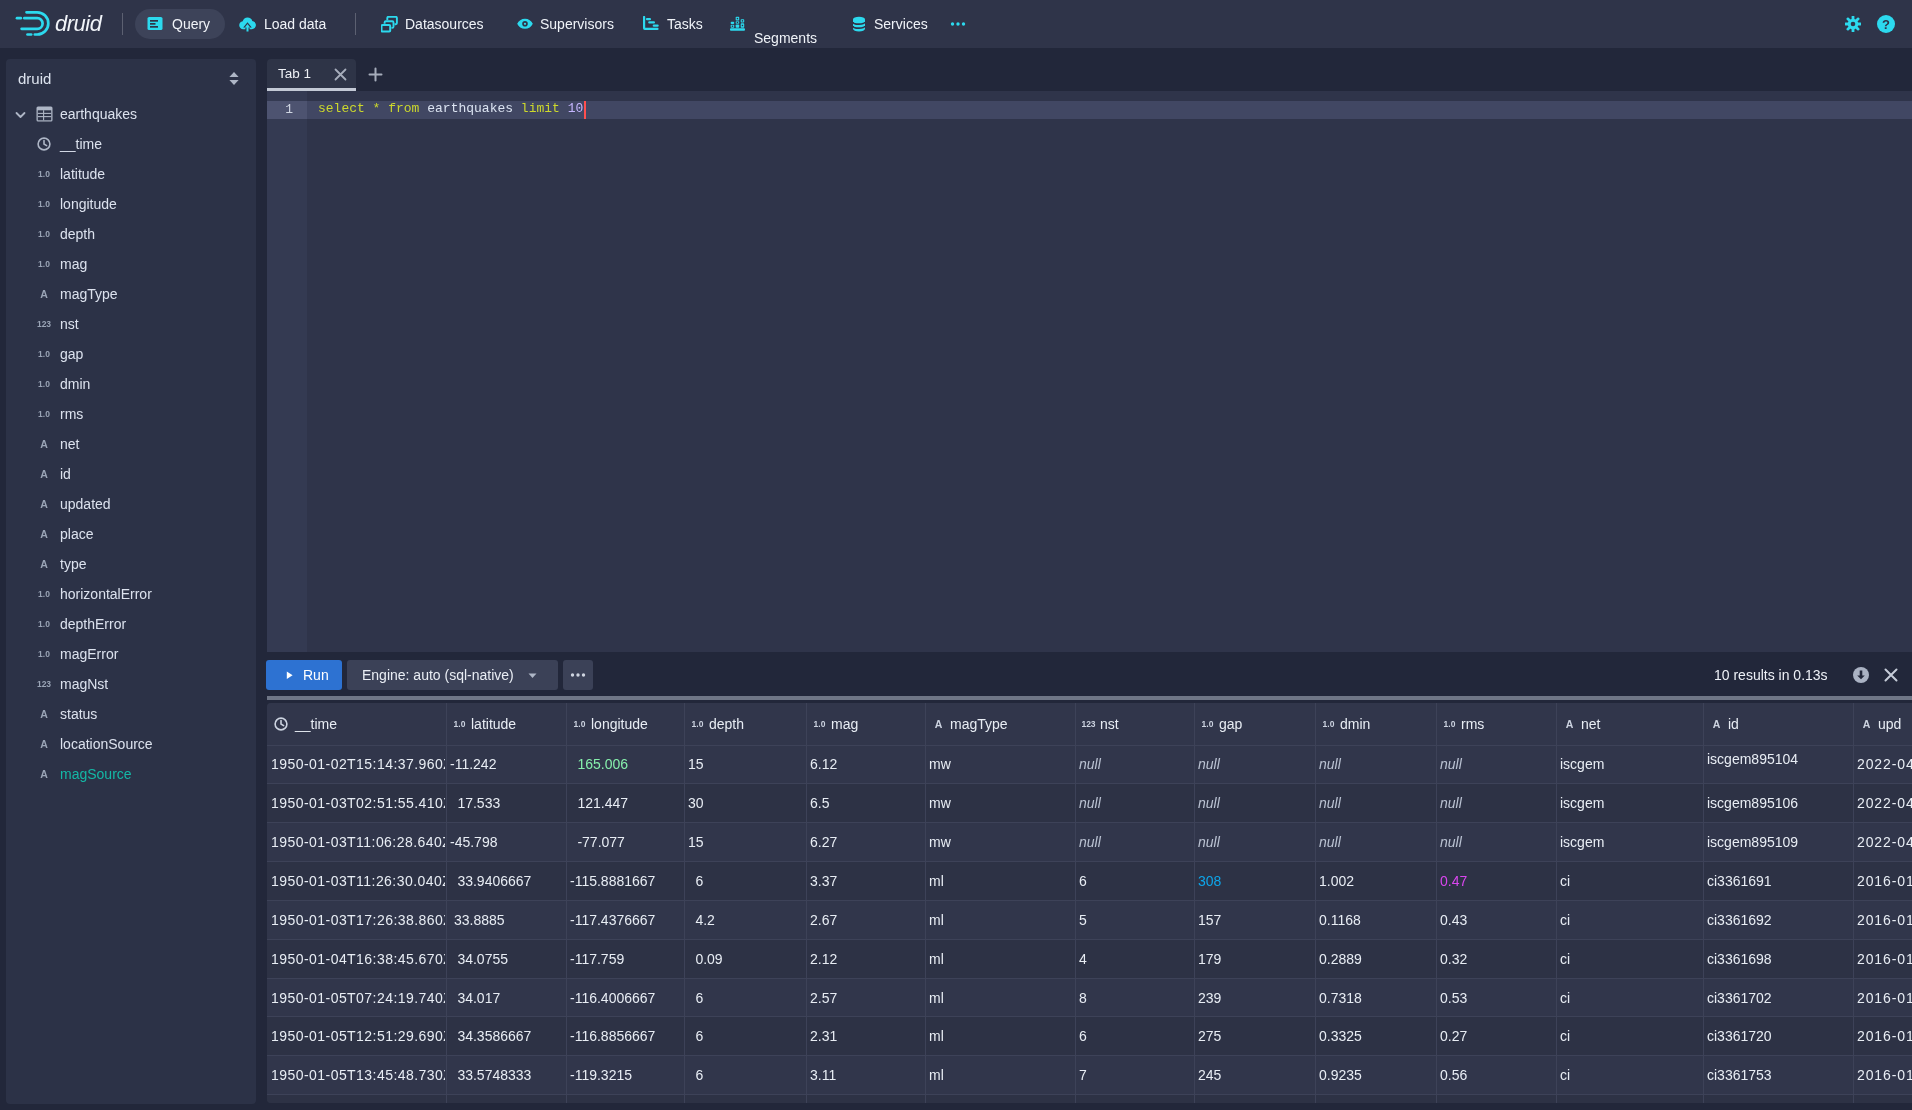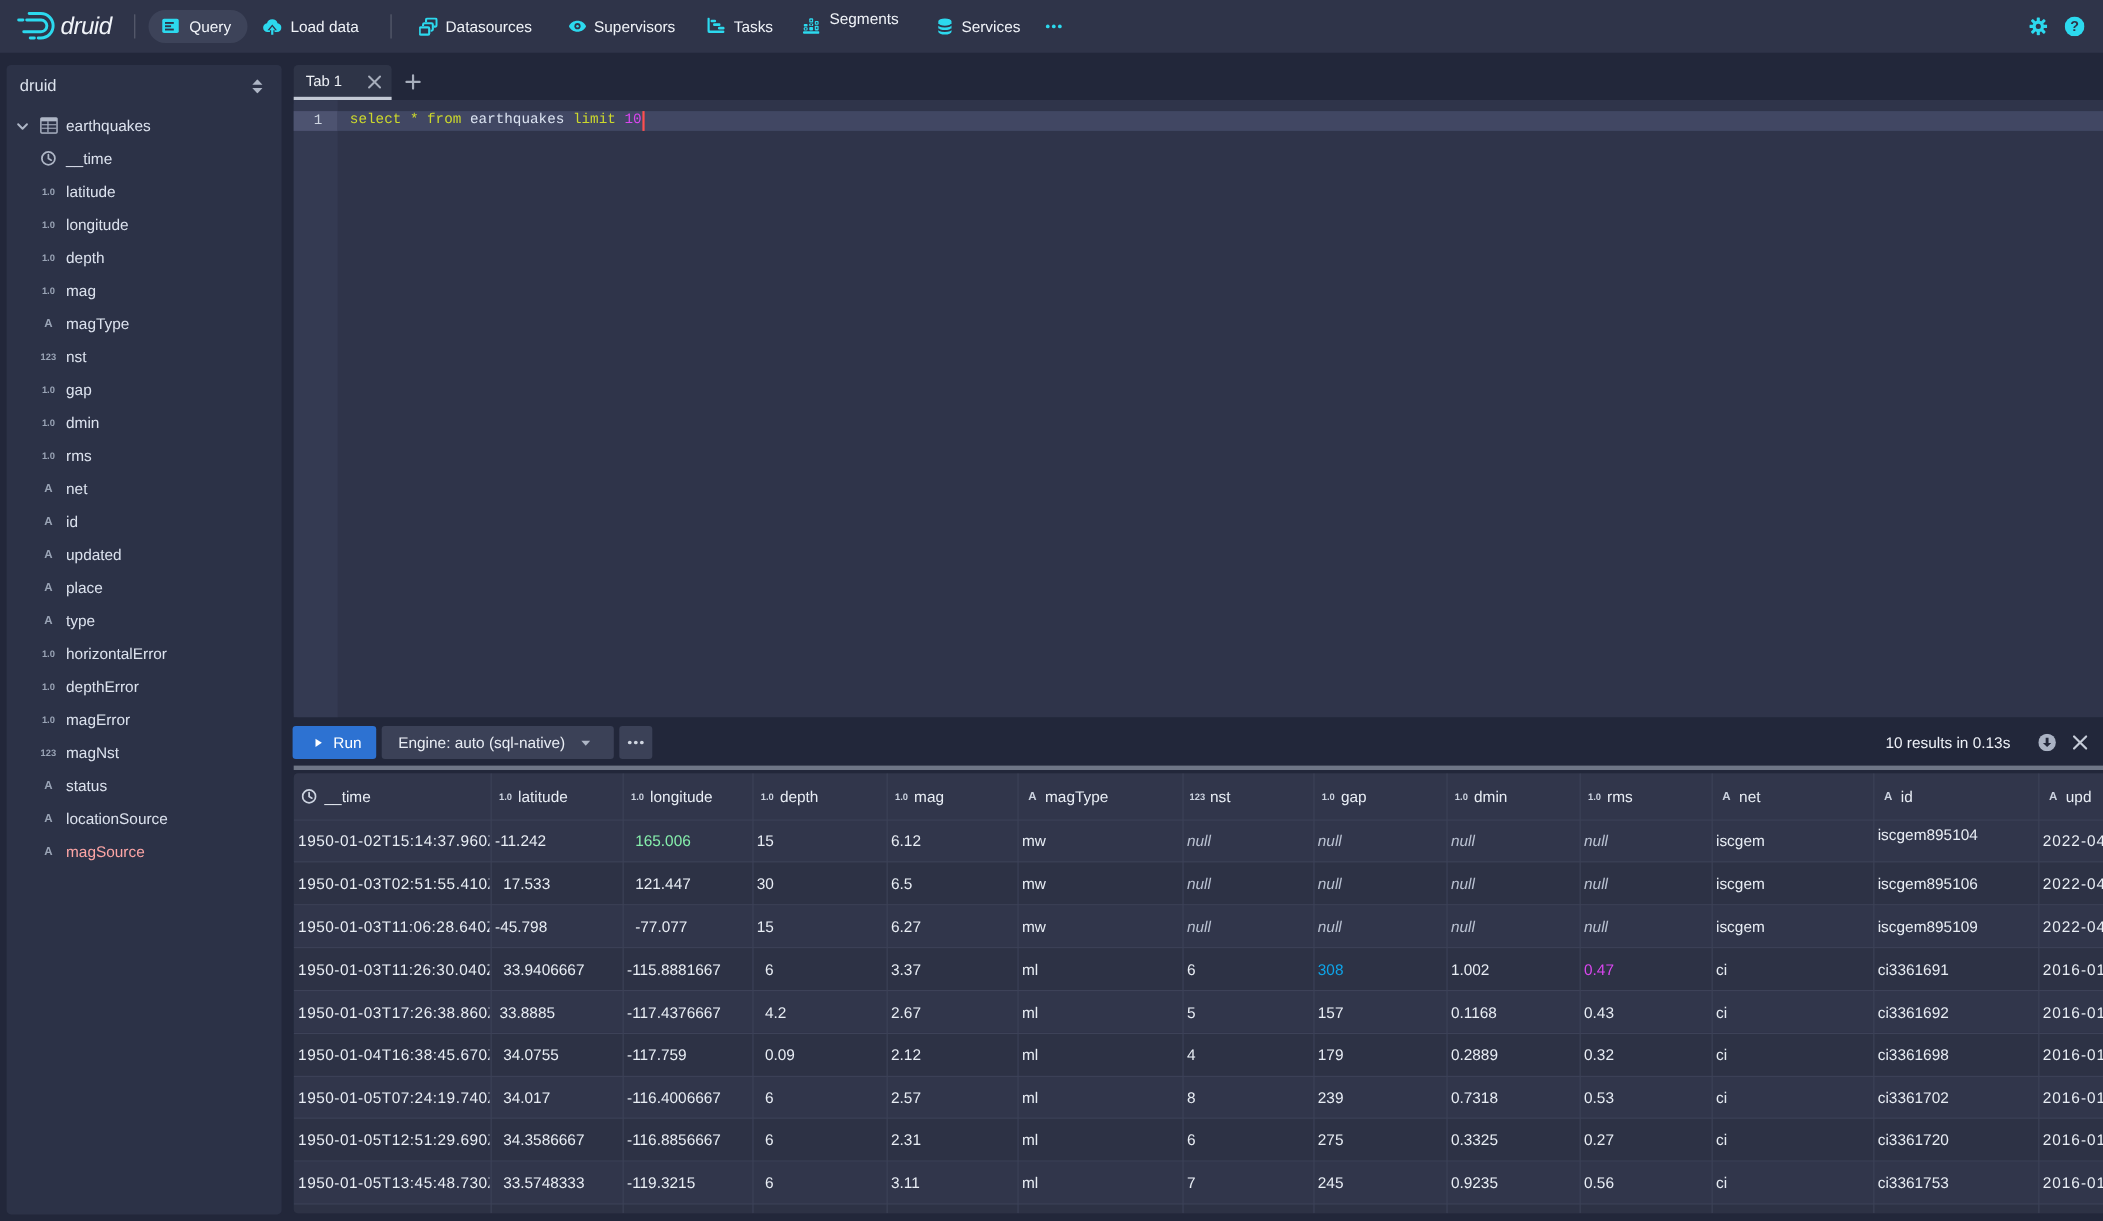--- a/index.html
+++ b/index.html
@@ -61,21 +61,21 @@
       <rect x="6.75" y="1.8999999999999997" width="1.4" height="1.4" fill="#2f3449"></rect>
       <rect x="5.7" y="5.3" width="3.5" height="2.4" rx="0.8" fill="#2cd9ee"></rect>
       <rect x="6.75" y="5.8" width="1.4" height="1.4" fill="#2f3449"></rect>
       <rect x="5.7" y="8.5" width="3.5" height="3.2" rx="0.8" fill="#2cd9ee"></rect>
       <rect x="10.7" y="3.2" width="3.5" height="3.3" rx="0.8" fill="#2cd9ee"></rect>
       <rect x="11.75" y="4.1499999999999995" width="1.4" height="1.4" fill="#2f3449"></rect>
       <rect x="10.7" y="7.3" width="3.5" height="4.4" rx="0.8" fill="#2cd9ee"></rect>
       <rect x="11.75" y="8.8" width="1.4" height="1.4" fill="#2f3449"></rect>
       <rect x="0" y="12.3" width="15" height="2.4" rx="0.9" fill="#2cd9ee"></rect>
     </svg>
-<div class="abs flexv" style="left:754px;top:2px;height:30px;font-size:14px;color:#f0f3f8">Segments</div>
+<div class="abs flexv" style="left:754px;top:23px;height:30px;font-size:14px;color:#f0f3f8">Segments</div>
 <svg style="position:absolute;left:851px;top:16px" width="16" height="16" viewBox="0 0 16 16">
       <path fill="#2cd9ee" d="M2 3.4 a6 2.6 0 0 1 12 0 V 12.8 a6 2.6 0 0 1 -12 0 Z"></path>
       <path fill="none" stroke="#2f3449" stroke-width="1.7" d="M2 5.9 a6 2.3 0 0 0 12 0"></path>
       <path fill="none" stroke="#2f3449" stroke-width="1.7" d="M2 9.9 a6 2.3 0 0 0 12 0"></path>
     </svg>
 <div class="abs flexv" style="left:874px;top:9px;height:30px;font-size:14px;color:#f0f3f8">Services</div>
 <svg style="position:absolute;left:950px;top:16px" width="16" height="16" viewBox="0 0 16 16">
       <circle cx="2.5" cy="8" r="1.7" fill="#2cd9ee"></circle>
       <circle cx="8" cy="8" r="1.7" fill="#2cd9ee"></circle>
       <circle cx="13.5" cy="8" r="1.7" fill="#2cd9ee"></circle>
@@ -155,37 +155,37 @@
 <div class="abs flexv" style="left:54px;top:550px;height:30px;font-size:14px;color:#dce2ee">depthError</div>
 <div style="position:absolute;left:24px;top:587px;width:28px;height:16px;display:flex;align-items:center;justify-content:center;font-size:8.5px;font-weight:bold;color:#9aa4b6;letter-spacing:0px">1.0</div>
 <div class="abs flexv" style="left:54px;top:580px;height:30px;font-size:14px;color:#dce2ee">magError</div>
 <div style="position:absolute;left:24px;top:617px;width:28px;height:16px;display:flex;align-items:center;justify-content:center;font-size:8.5px;font-weight:bold;color:#9aa4b6;letter-spacing:0px">123</div>
 <div class="abs flexv" style="left:54px;top:610px;height:30px;font-size:14px;color:#dce2ee">magNst</div>
 <div style="position:absolute;left:24px;top:647px;width:28px;height:16px;display:flex;align-items:center;justify-content:center;font-size:10.5px;font-weight:bold;color:#9aa4b6;letter-spacing:0px">A</div>
 <div class="abs flexv" style="left:54px;top:640px;height:30px;font-size:14px;color:#dce2ee">status</div>
 <div style="position:absolute;left:24px;top:677px;width:28px;height:16px;display:flex;align-items:center;justify-content:center;font-size:10.5px;font-weight:bold;color:#9aa4b6;letter-spacing:0px">A</div>
 <div class="abs flexv" style="left:54px;top:670px;height:30px;font-size:14px;color:#dce2ee">locationSource</div>
 <div style="position:absolute;left:24px;top:707px;width:28px;height:16px;display:flex;align-items:center;justify-content:center;font-size:10.5px;font-weight:bold;color:#9aa4b6;letter-spacing:0px">A</div>
-<div class="abs flexv" style="left:54px;top:700px;height:30px;font-size:14px;color:#fca5a5">magSource</div>
+<div class="abs flexv" style="left:54px;top:700px;height:30px;font-size:14px;color:#14b8a6">magSource</div>
 </div>
 <div class="abs" style="left:267px;top:59px;width:89px;height:31px;background:#2e3447;border-radius:4px 4px 0 0"></div>
 <div class="abs" style="left:267px;top:88px;width:89px;height:2.5px;background:#c3c9d5"></div>
 <div class="abs flexv" style="left:278px;top:59px;height:29px;font-size:13.5px;color:#eef1f6">Tab 1</div>
 <svg style="position:absolute;left:334px;top:68px" width="13" height="13" viewBox="0 0 13 13">
     <path stroke="#a6adbb" stroke-width="1.8" stroke-linecap="round" d="M1.5 1.5 L 11.5 11.5 M 11.5 1.5 L 1.5 11.5"></path>
   </svg>
 <svg style="position:absolute;left:368px;top:67px" width="15" height="15" viewBox="0 0 15 15">
     <path stroke="#a6adbb" stroke-width="2.0" stroke-linecap="round" d="M7.5 1.5 V 13.5 M 1.5 7.5 H 13.5"></path>
   </svg>
 <div class="abs" style="left:267px;top:91px;width:1645px;height:561px;background:#2f344a;border-radius:4px 0 0 4px">
 <div class="abs" style="left:0;top:0;width:40px;height:561px;background:#343a52"></div>
 <div class="abs" style="left:0;top:10px;width:40px;height:17.5px;background:#4d5370"></div>
 <div class="abs" style="left:40px;top:10px;width:1605px;height:17.5px;background:#414763"></div>
 <div class="abs" style="left:0;top:10px;width:26px;height:17.5px;display:flex;align-items:center;justify-content:flex-end;font-family:&quot;Liberation Mono&quot;,monospace;font-size:13px;color:#cfd6e2">1</div>
-<div class="abs flexv" style="left:51px;top:9px;height:17.5px;font-family:'Liberation Mono',monospace;font-size:13px;white-space:pre"><span style="color:#cdd92c">select</span><span style="color:#cdd92c"> * </span><span style="color:#cdd92c">from</span><span style="color:#dce4f2"> earthquakes </span><span style="color:#cdd92c">limit</span><span style="color:#d946ef"> 10</span></div>
+<div class="abs flexv" style="left:51px;top:9px;height:17.5px;font-family:'Liberation Mono',monospace;font-size:13px;white-space:pre"><span style="color:#cdd92c">select</span><span style="color:#cdd92c"> * </span><span style="color:#cdd92c">from</span><span style="color:#dce4f2"> earthquakes </span><span style="color:#cdd92c">limit</span><span style="color:#c4b5fd"> 10</span></div>
 <div class="abs" style="left:317px;top:10px;width:2px;height:17.5px;background:#ff4f4f"></div>
 </div>
 <div class="abs" style="left:266px;top:660px;width:76px;height:30px;border-radius:3px;background:#2d72d2"></div>
 <svg style="position:absolute;left:286px;top:671px" width="7" height="9" viewBox="0 0 7 9">
     <path fill="#ffffff" d="M0.8 0.5 L 6.6 4.25 L 0.8 8 Z"></path>
   </svg>
 <div class="abs flexv" style="left:303px;top:660px;height:30px;font-size:14px;color:#ffffff">Run</div>
 <div class="abs" style="left:347px;top:660px;width:211px;height:30px;border-radius:3px;background:#3b4157"></div>
 <div class="abs flexv" style="left:362px;top:660px;height:30px;font-size:14px;color:#e9edf4">Engine: auto (sql-native)</div>
 <svg style="position:absolute;left:528px;top:672px" width="9" height="8" viewBox="0 0 9 8">

